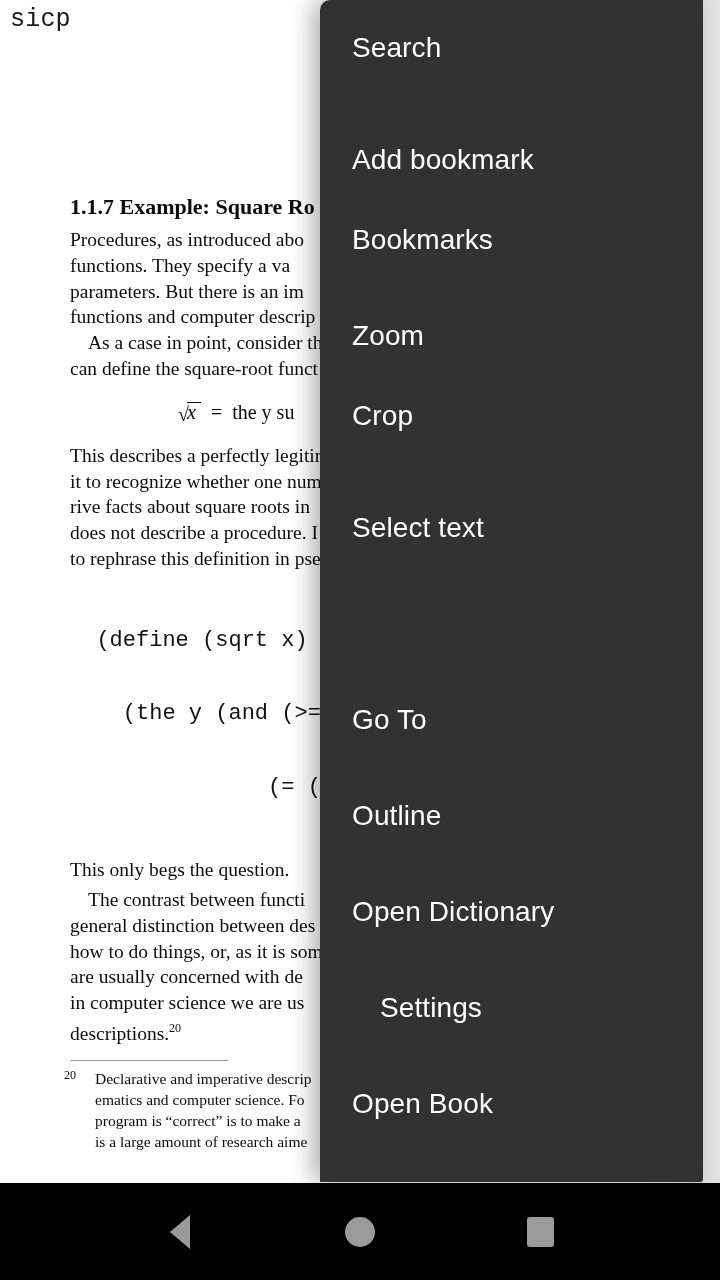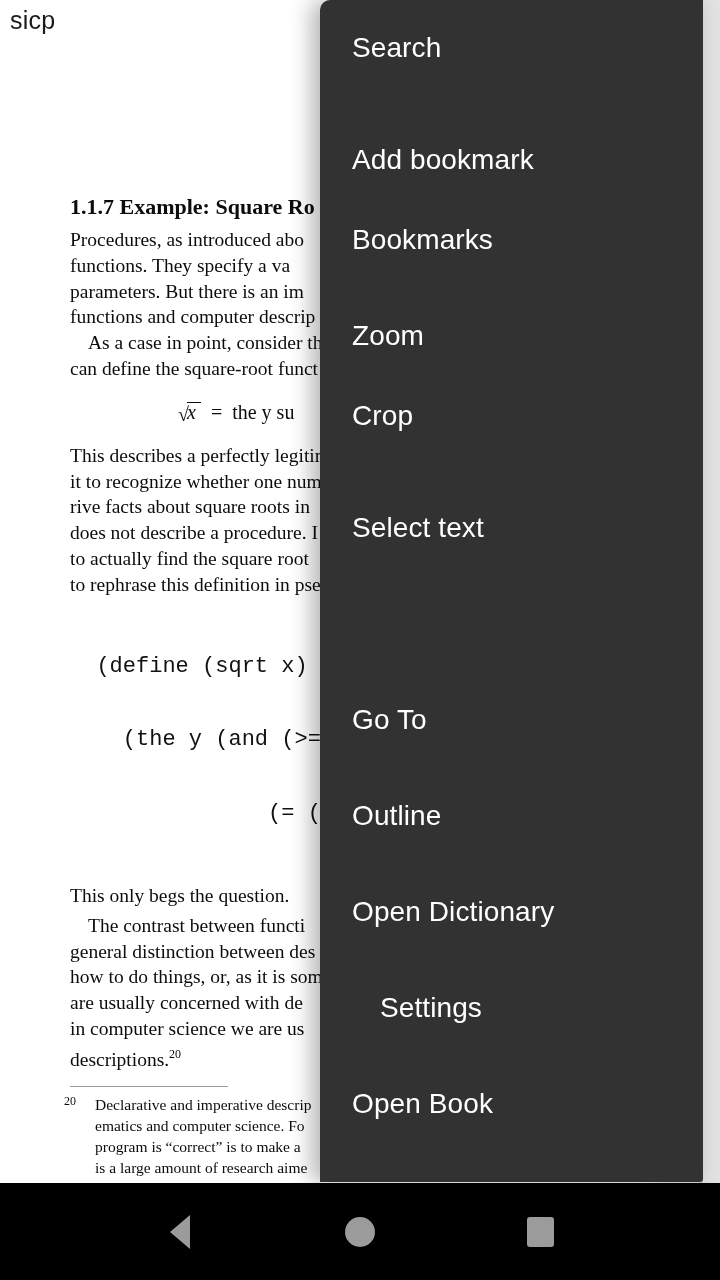--- a/index.html
+++ b/index.html
@@ -31,21 +31,21 @@
     overflow: hidden;
   }
   #book-title {
     position: absolute;
     left: 10px;
     top: 5px;
     font-size: 25px;
     line-height: 30px;
     color: #1a1a1a;
     letter-spacing: 0.2px;
-    font-family: Liberation Sans, sans-serif;
+    font-family: Liberation Mono, monospace;
   }
 
   #page-body {
     position: absolute;
     left: 70px;
     top: 192px;
     width: 470px;
     color: #0c0c0c;
     font-family: "Liberation Serif", serif;
   }
@@ -245,21 +245,20 @@
           <i>x</i>
         </span>
         &nbsp;&nbsp;<span>=</span>&nbsp;&nbsp;<span>the   y   su</span>
       </div>
 
       <div class="para para-lines">
         <span>This describes a perfectly legitim</span>
         <span>it to recognize whether one num</span>
         <span>rive facts about square roots in</span>
         <span>does not describe a procedure. I</span>
-        <span>to actually find the square root</span>
         <span>to rephrase this definition in pse</span>
       </div>
 
       <div class="code">
         <span>  (define (sqrt x)</span>
         <span>    (the y (and (&gt;= y 0)</span>
         <span>               (= (squar</span>
       </div>
 
       <div class="para">This only begs the question.</div>

